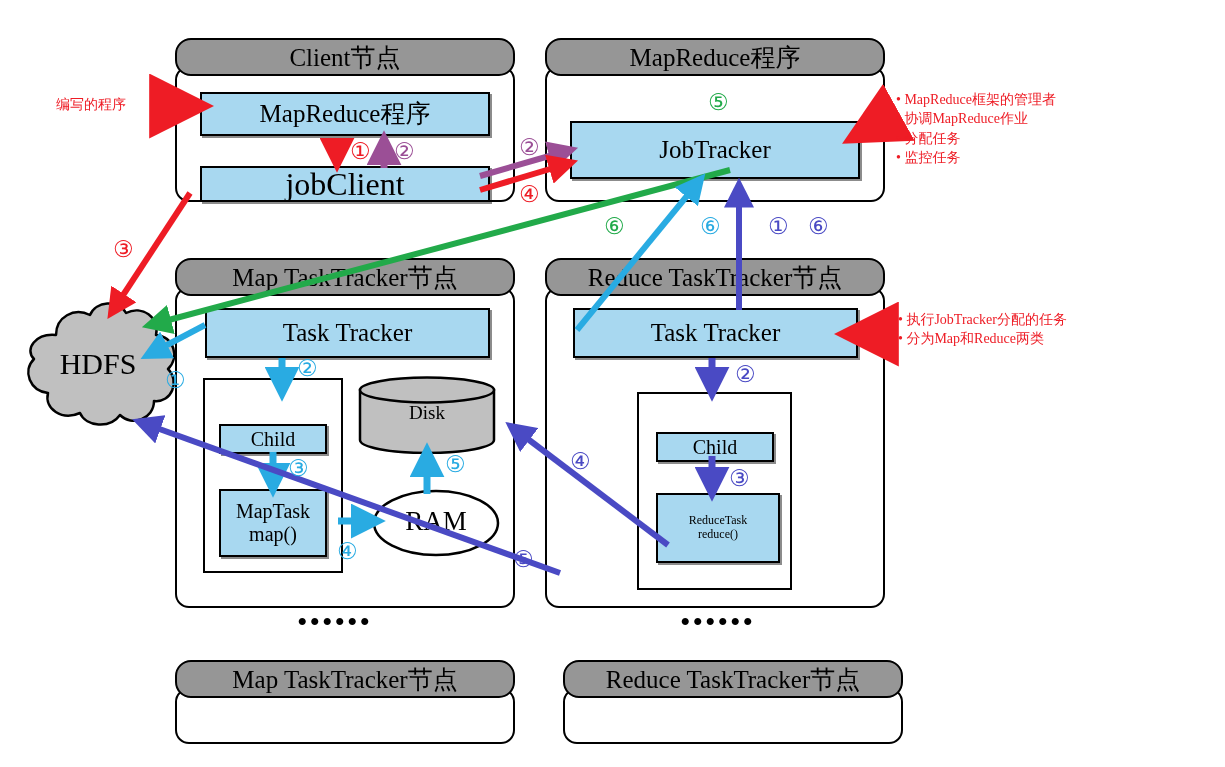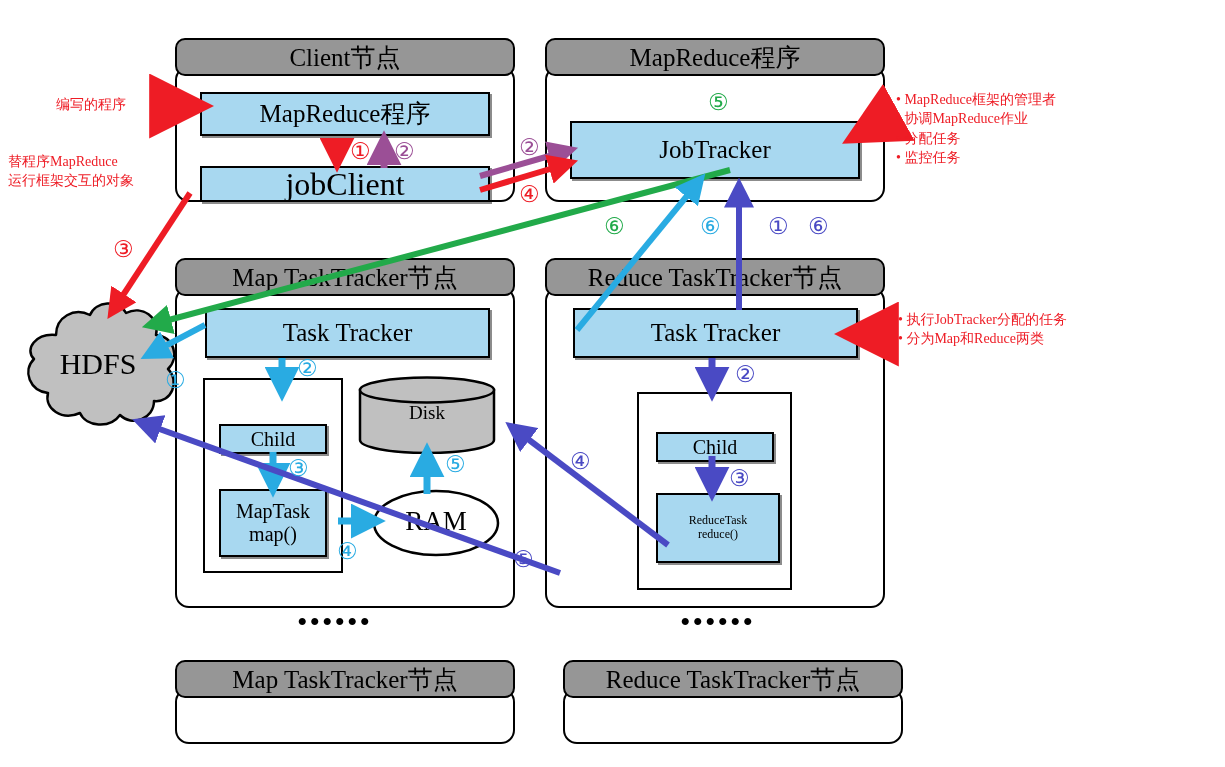--- a/index.html
+++ b/index.html
@@ -22,21 +22,21 @@
     z-index: 5;
   }
 
   
   .node-group { position: absolute; }
 
   .node-header {
     box-sizing: border-box;
     background: #969696;
     border: 2px solid #000;
-    border-radius: 10px;
+    border-radius: 16px;
     display: flex; align-items: center; justify-content: center;
     font-size: 25px;
     color: #000;
     white-space: nowrap;
     z-index: 2;
     position: absolute;
   }
   .node-body {
     box-sizing: border-box;
     background: #ffffff;
@@ -314,24 +314,20 @@
                C130,10 148,22 144,40 C162,42 168,62 156,74
                C168,86 160,108 142,106 C142,124 120,132 108,120
                C98,134 74,132 68,118 C50,126 32,114 36,98
                C18,96 10,76 22,64 C12,54 24,38 44,40 Z" fill="#c0c0c0" stroke="#000" stroke-width="2.5" stroke-linejoin="round"></path>
     </svg>
     <div class="cloud-text" style="top:52px;">HDFS</div>
   </div>
 
   <div class="annot" style="left:56px; top:95px;">编写的程序</div>
 
-  <div class="annot" style="left:8px; top:152px;">
-    <div>替程序MapReduce</div>
-    <div>运行框架交互的对象</div>
-  </div>
 
   <div class="annot" style="left:896px; top:90px;">
     <div>• MapReduce框架的管理者</div>
     <div>• 协调MapReduce作业</div>
     <div>• 分配任务</div>
     <div>• 监控任务</div>
   </div>
 
   <div class="annot" style="left:898px; top:310px;">
     <div>• 执行JobTracker分配的任务</div>

